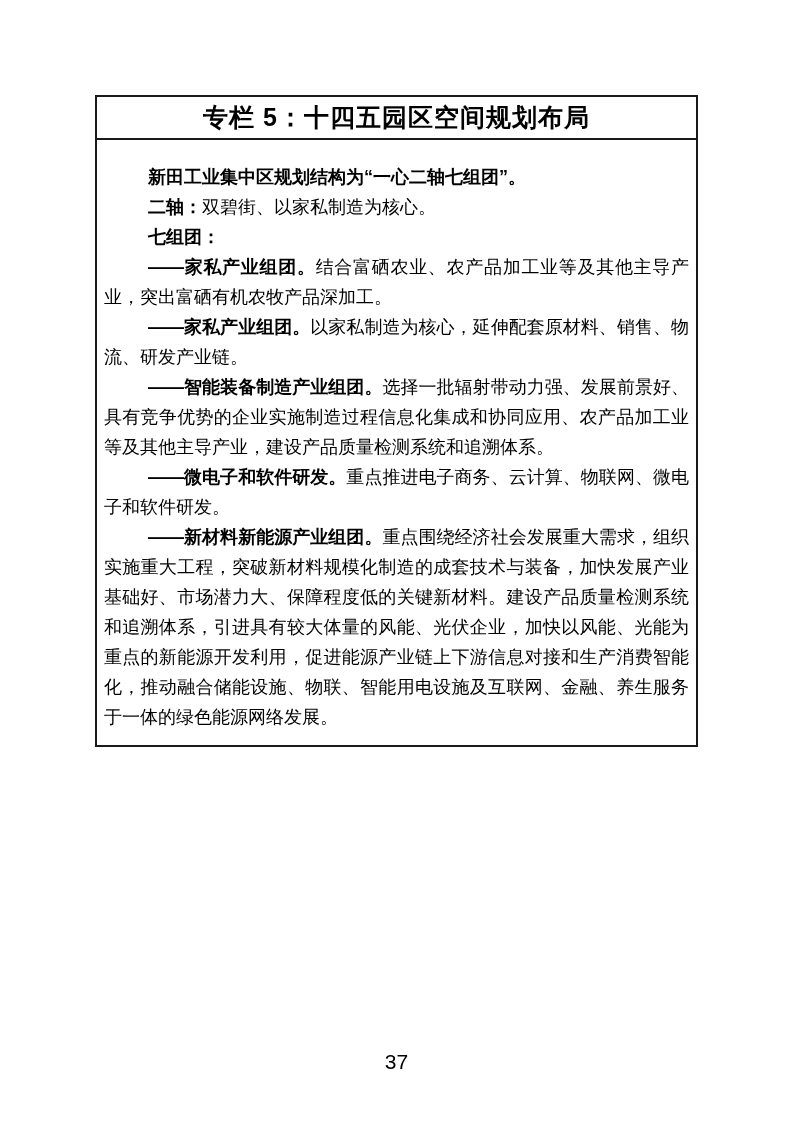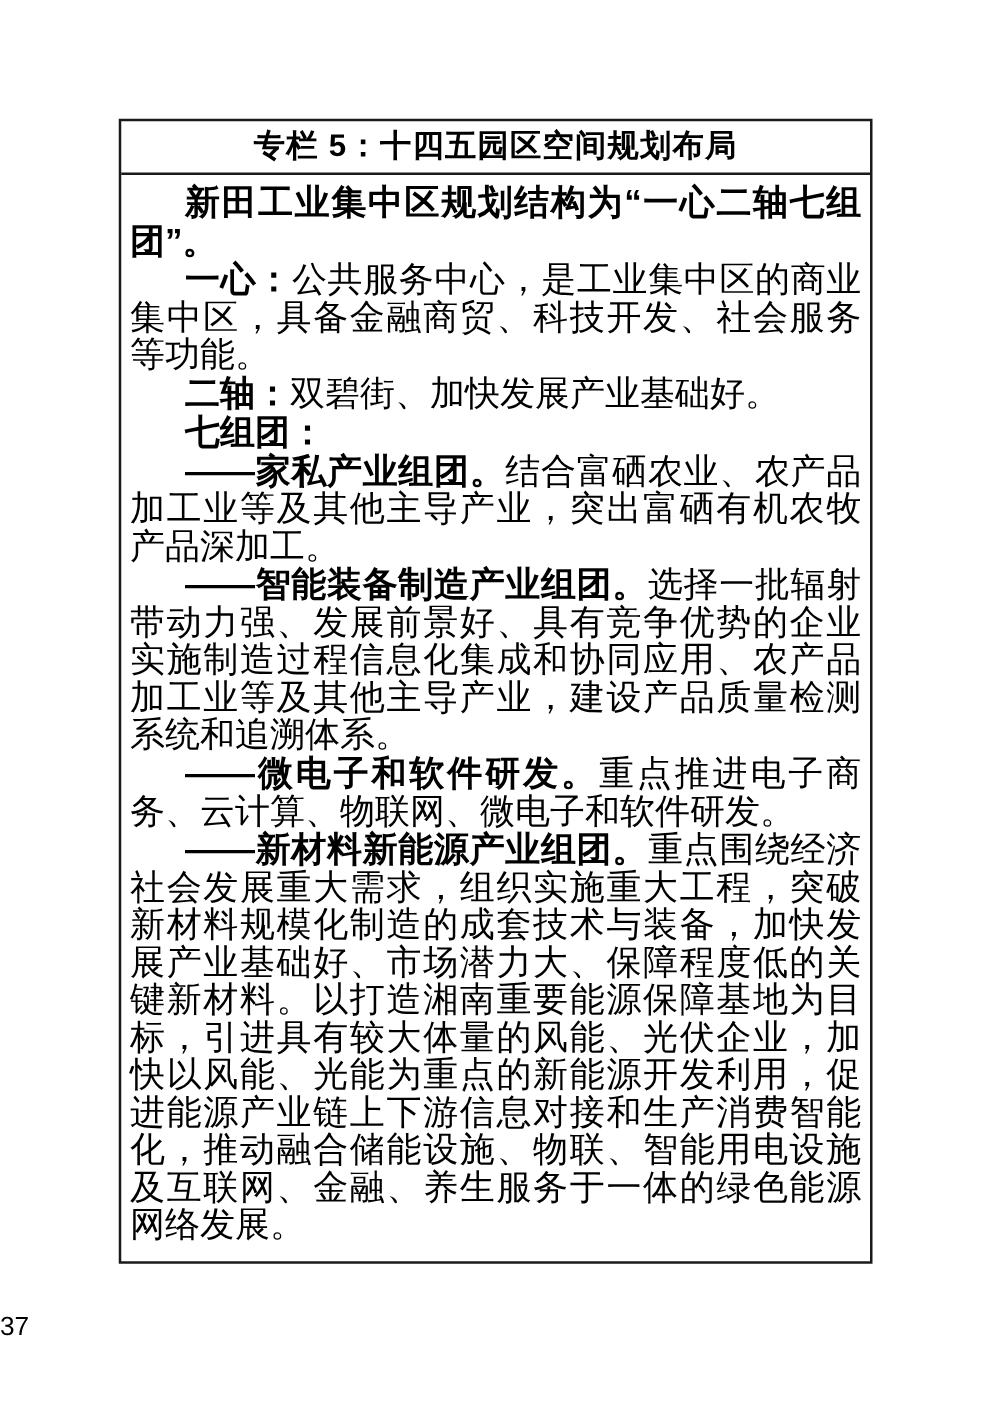--- a/index.html
+++ b/index.html
@@ -30,59 +30,59 @@
     border-bottom: 2px solid #1a1a1a;
     text-align: center;
     font-weight: bold;
     font-size: 25px;
     line-height: 29px;
     padding: 6px 4px 6px 4px;
     font-family: "Liberation Sans", sans-serif;
     letter-spacing: 1px;
   }
   .panel-body {
-    padding: 7px 7px 13px 7px;
-    font-size: 28px;
+    padding: 22px 7px 13px 7px;
+    font-size: 18px;
     line-height: 30px;
     text-align: justify;
     text-justify: inter-ideograph;
   }
   .para {
     margin: 0;
     text-indent: 44px;
   }
   .lead {
     font-weight: bold;
     font-family: "Liberation Sans", sans-serif;
   }
   .page-num {
     position: absolute;
     top: 1050px;
     left: 0;
     width: 100%;
-    text-align: left;
+    text-align: center;
     font-size: 21px;
     font-family: "Liberation Sans", sans-serif;
   }
 </style>
 </head>
 <body>
 
 <div class="page">
 
   <div class="panel">
     <div class="panel-title">专栏 5：十四五园区空间规划布局</div>
 
     <div class="panel-body">
       <p class="para"><span class="lead">新田工业集中区规划结构为“一心二轴七组团”。</span><span></span></p>
-      <p class="para"><span class="lead">一心：</span><span>公共服务中心，是工业集中区的商业集中区，具备金融商贸、科技开发、社会服务等功能。</span></p>
-      <p class="para"><span class="lead">二轴：</span><span>双碧街、加快发展产业基础好。</span></p>
+      <p class="para"><span class="lead">二轴：</span><span>双碧街、以家私制造为核心。</span></p>
       <p class="para"><span class="lead">七组团：</span><span></span></p>
       <p class="para"><span class="lead">——家私产业组团。</span><span>结合富硒农业、农产品加工业等及其他主导产业，突出富硒有机农牧产品深加工。</span></p>
+      <p class="para"><span class="lead">——家私产业组团。</span><span>以家私制造为核心，延伸配套原材料、销售、物流、研发产业链。</span></p>
       <p class="para"><span class="lead">——智能装备制造产业组团。</span><span>选择一批辐射带动力强、发展前景好、具有竞争优势的企业实施制造过程信息化集成和协同应用、农产品加工业等及其他主导产业，建设产品质量检测系统和追溯体系。</span></p>
       <p class="para"><span class="lead">——微电子和软件研发。</span><span>重点推进电子商务、云计算、物联网、微电子和软件研发。</span></p>
-      <p class="para"><span class="lead">——新材料新能源产业组团。</span><span>重点围绕经济社会发展重大需求，组织实施重大工程，突破新材料规模化制造的成套技术与装备，加快发展产业基础好、市场潜力大、保障程度低的关键新材料。以打造湘南重要能源保障基地为目标，引进具有较大体量的风能、光伏企业，加快以风能、光能为重点的新能源开发利用，促进能源产业链上下游信息对接和生产消费智能化，推动融合储能设施、物联、智能用电设施及互联网、金融、养生服务于一体的绿色能源网络发展。</span></p>
+      <p class="para"><span class="lead">——新材料新能源产业组团。</span><span>重点围绕经济社会发展重大需求，组织实施重大工程，突破新材料规模化制造的成套技术与装备，加快发展产业基础好、市场潜力大、保障程度低的关键新材料。建设产品质量检测系统和追溯体系，引进具有较大体量的风能、光伏企业，加快以风能、光能为重点的新能源开发利用，促进能源产业链上下游信息对接和生产消费智能化，推动融合储能设施、物联、智能用电设施及互联网、金融、养生服务于一体的绿色能源网络发展。</span></p>
     </div>
   </div>
 
   <div class="page-num">37</div>
 
 </div>
 
 </body></html>

